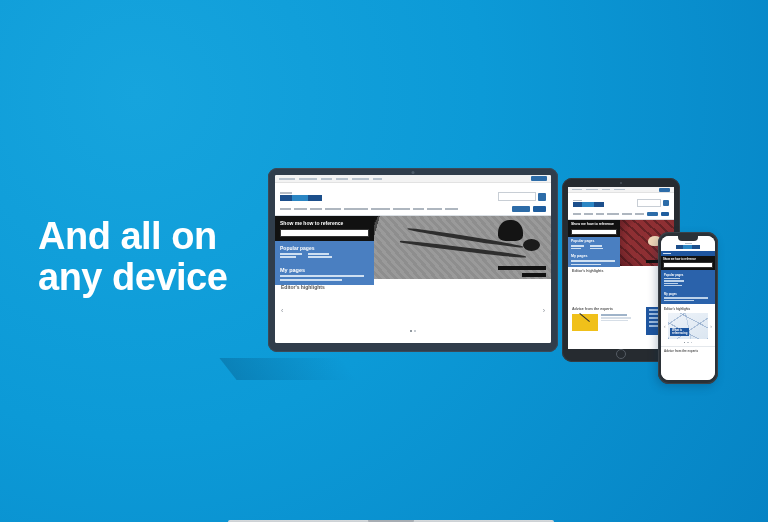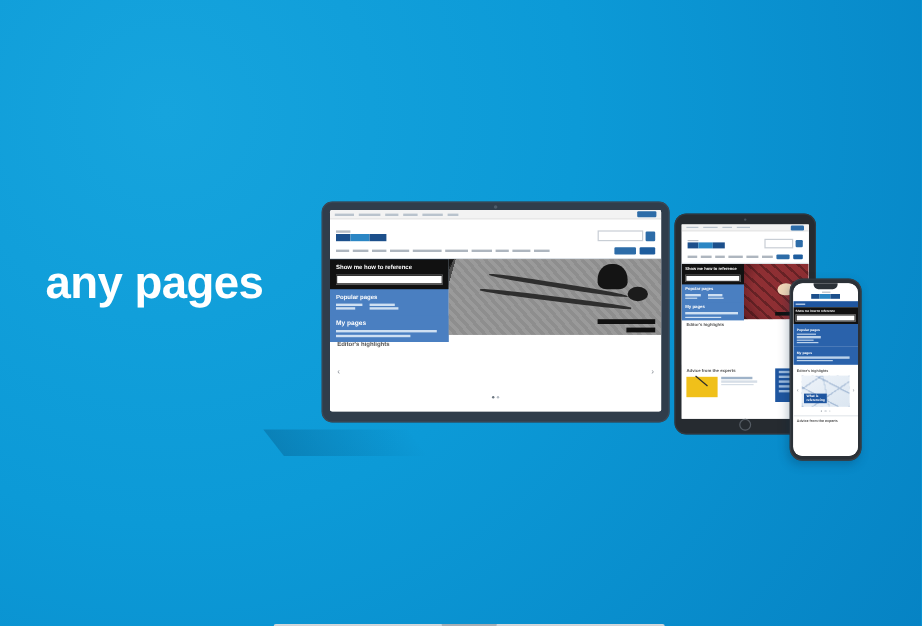--- a/index.html
+++ b/index.html
@@ -140,21 +140,22 @@
   .ph-block{background:#2a62ab;padding:3px;}
   .ph-block .t{color:#fff;font-weight:bold;}
   .ph-block i{display:block;background:#bcd2ea;margin-top:1px;}
 </style>
 </head>
 <body>
 
 <div class="stage">
 
   <div class="headline">
-    <span class="l">any pages</span>
+    <span class="l">And all on</span>
+    <span class="l">any device</span>
   </div>
 
   <div class="shadow"></div>
   <div class="laptop">
     <div class="lid">
       <div class="screen">
         <div class="pg">
 
           <div class="util" style="height:7px">
             <span class="lnk" style="width:16px;height:2px"></span>

